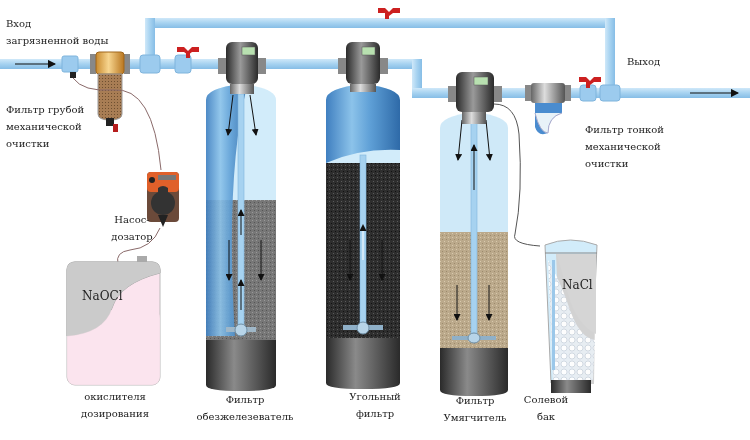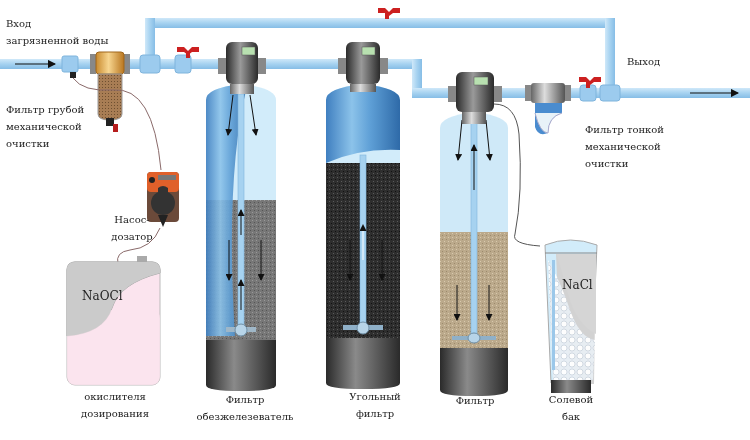--- a/index.html
+++ b/index.html
@@ -257,17 +257,18 @@
 <div class="lbl c" style="left:180px;top:391px;width:130px;">
   <div>Фильтр</div>
   <div>обезжелезеватель</div>
 </div>
 <div class="lbl c" style="left:330px;top:388px;width:90px;">
   <div>Угольный</div>
   <div>фильтр</div>
 </div>
 <div class="lbl c" style="left:430px;top:392px;width:90px;">
   <div>Фильтр</div>
-</div>
-<div class="lbl c" style="left:536px;top:391px;width:70px;text-align:center;">
+  <div>Умягчитель</div>
+</div>
+<div class="lbl c" style="left:511px;top:391px;width:70px;text-align:center;">
   <div>Солевой</div>
   <div>бак</div>
 </div>
 
 </body></html>

